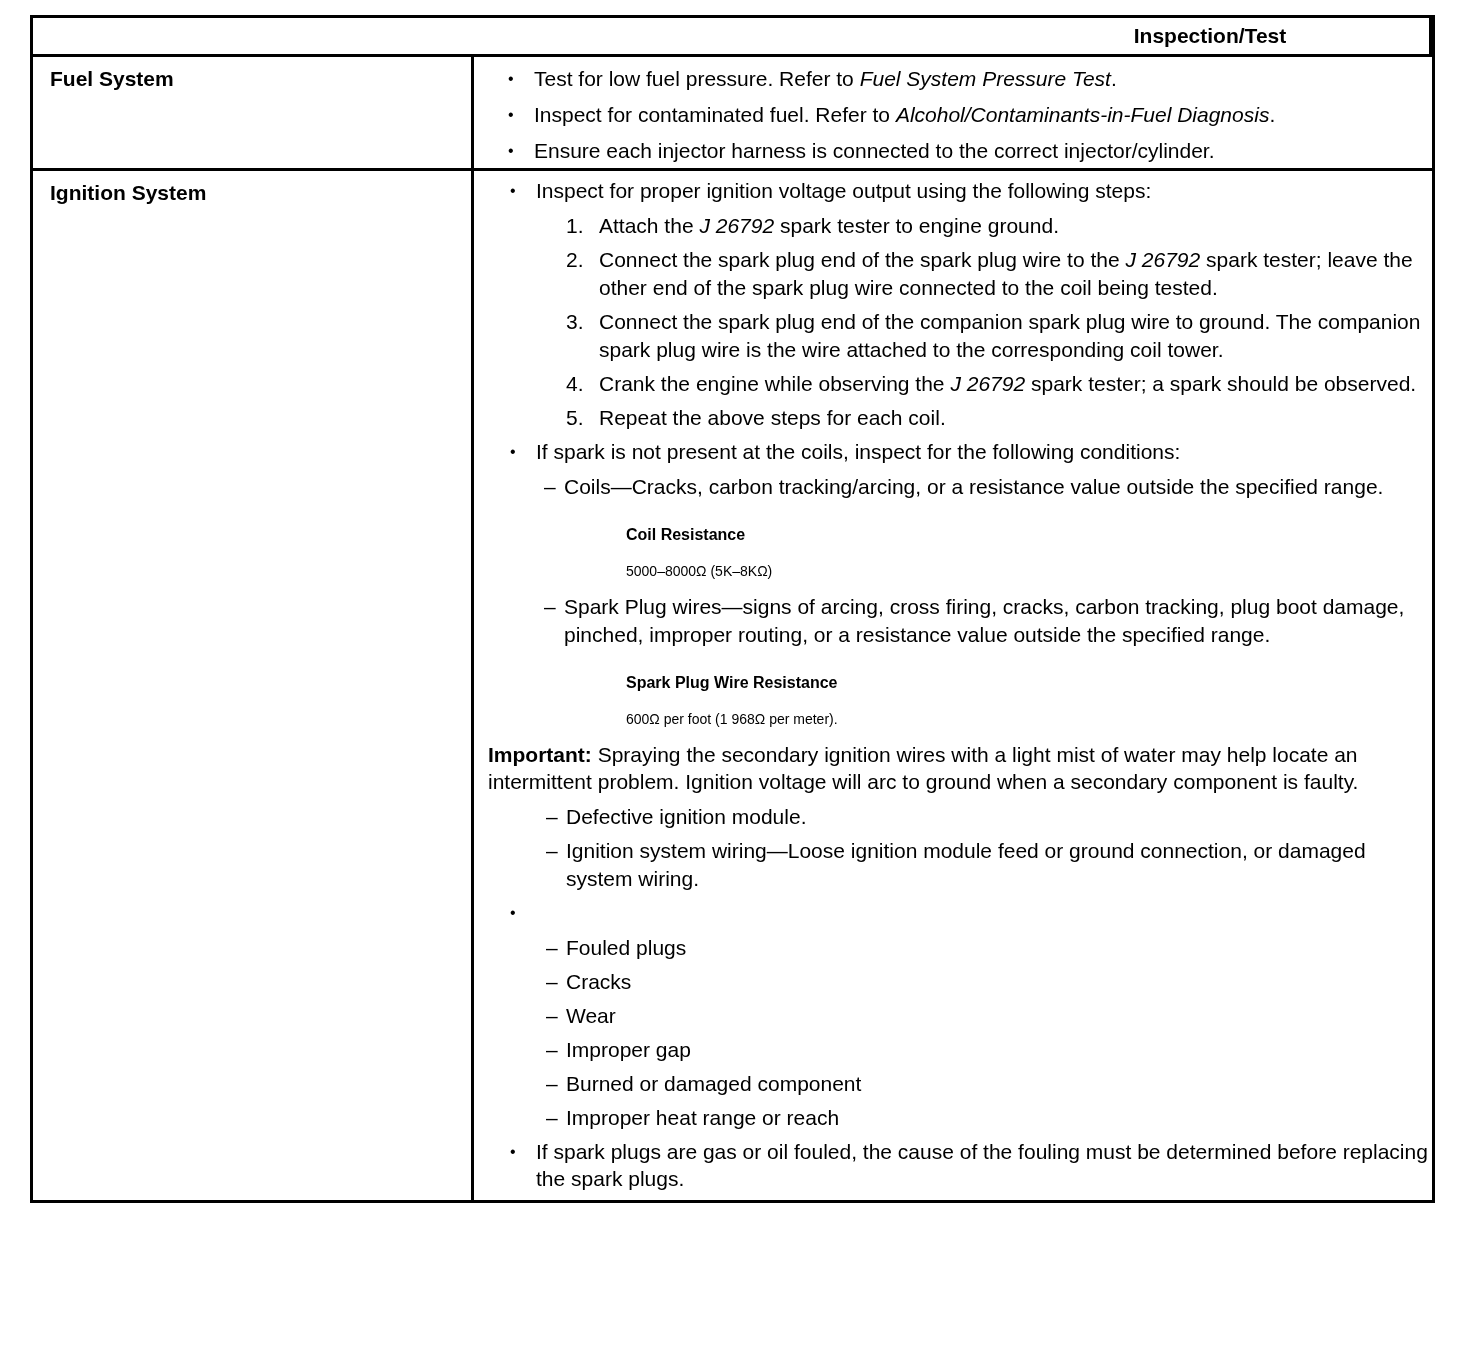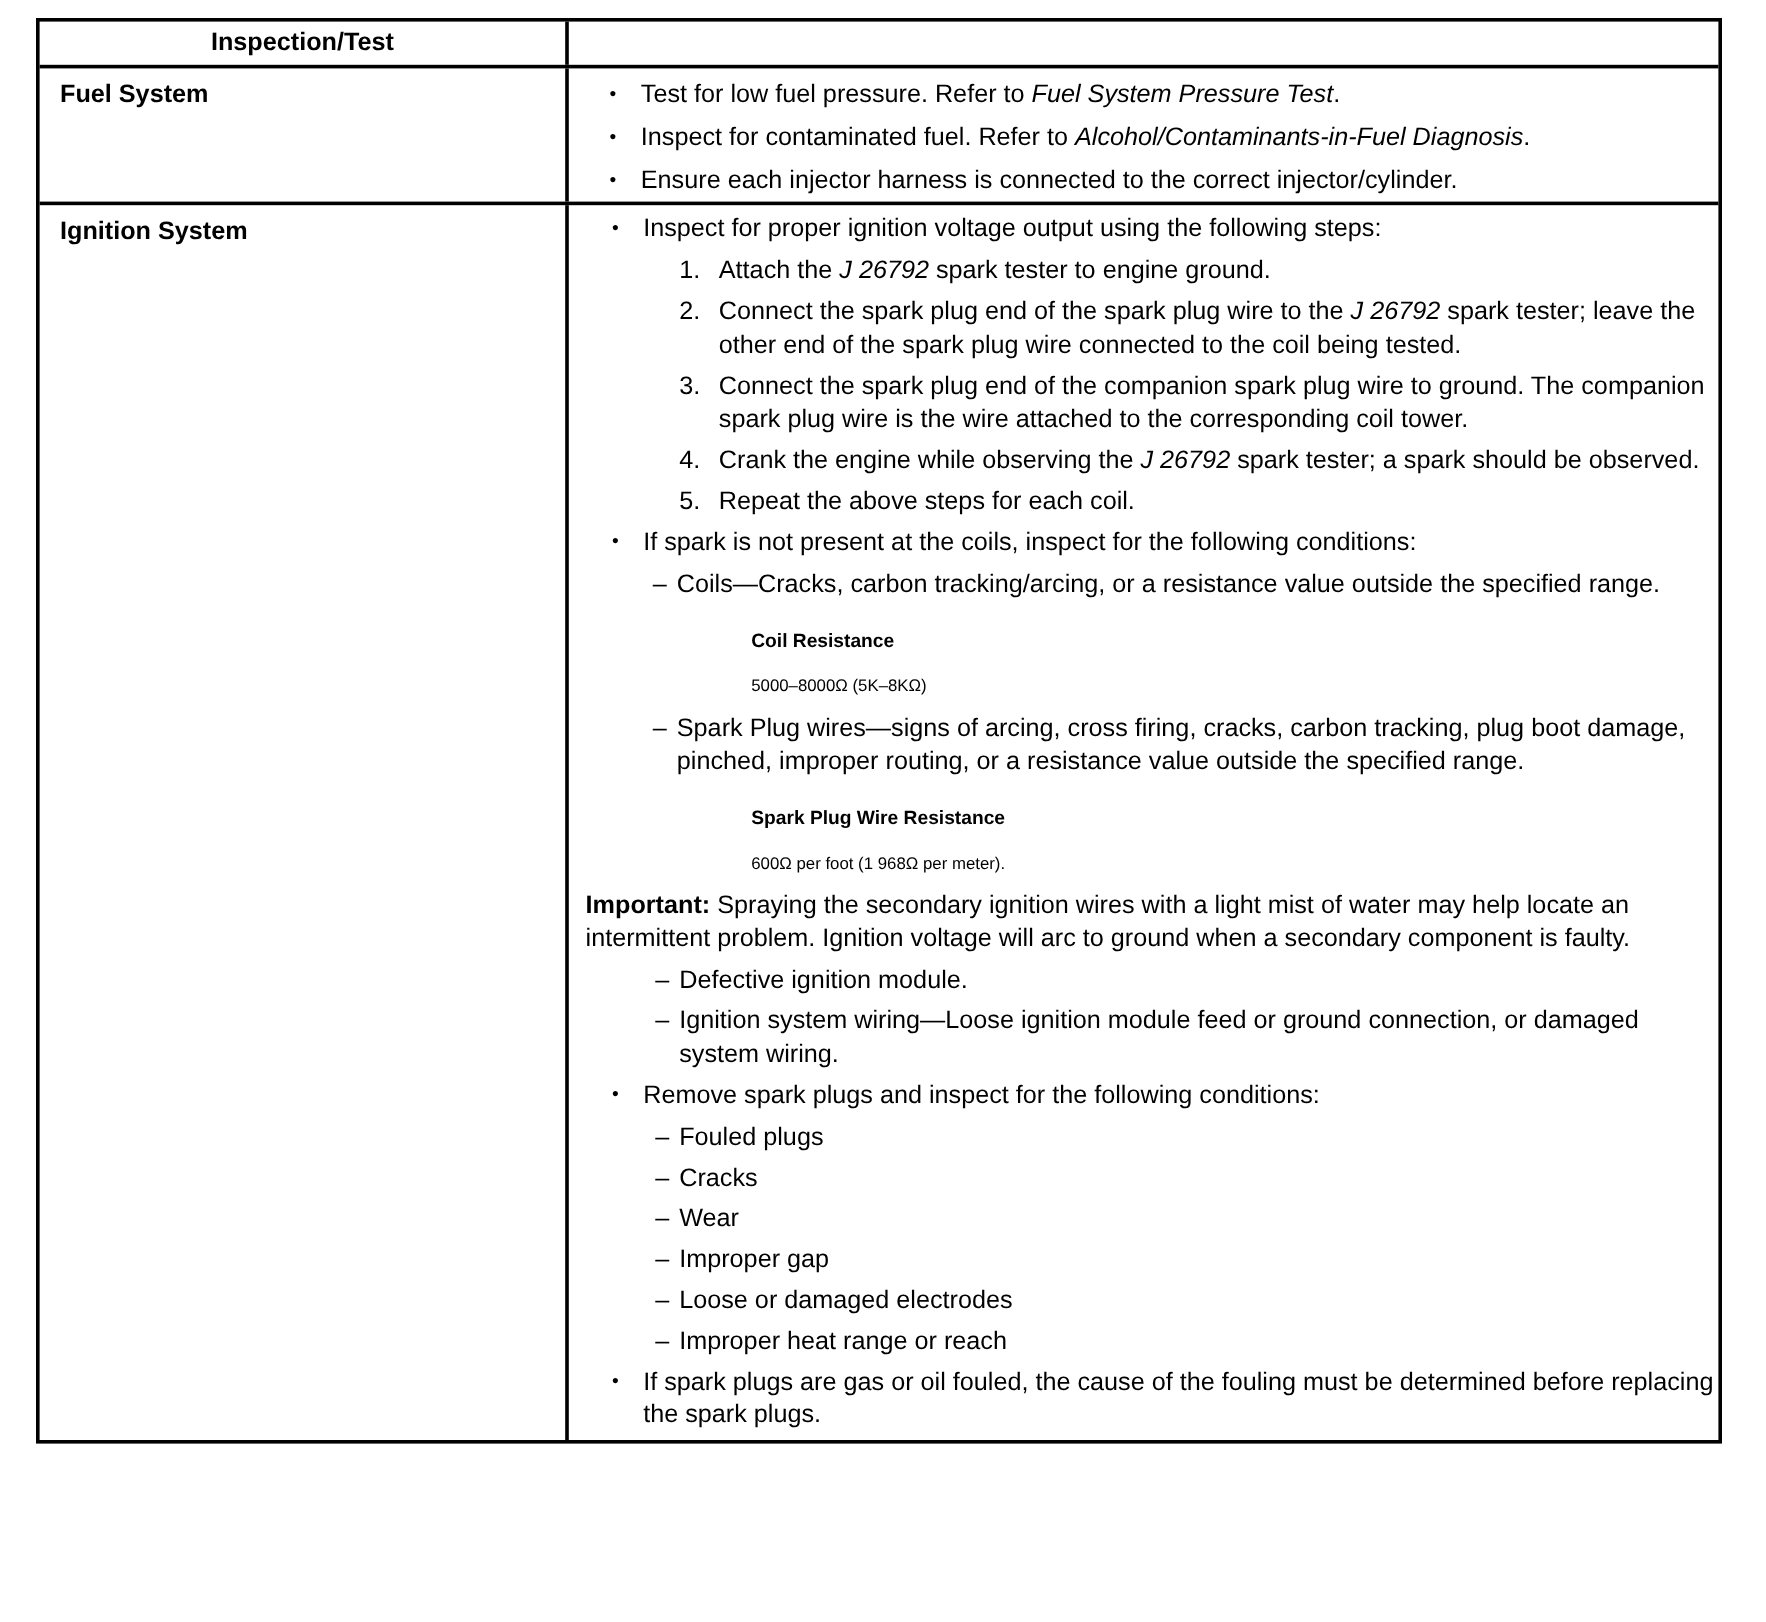--- a/index.html
+++ b/index.html
@@ -19,20 +19,21 @@
       position: absolute;
       left: 30px;
       top: 15px;
       width: 1405px;
       border: 3px solid #000;
       box-sizing: border-box;
     }
     .row {
       display: flex;
       border-top: 3px solid #000;
+      justify-content: flex-end;
     }
     .row.header {
       border-top: none;
       height: 36px;
     }
     .col-left {
       width: 441px;
       flex: 0 0 441px;
       border-right: 3px solid #000;
       box-sizing: border-box;
@@ -202,42 +203,41 @@
         <span class="mark">–</span>
         <span>Defective ignition module.</span>
       </div>
       <div class="dash deep">
         <span class="mark">–</span>
         <span>Ignition system wiring—Loose ignition module feed or ground connection, or damaged system wiring.</span>
       </div>
 
       <div class="bullet">
         <span class="mark">•</span>
-        <span>Remove spark plugs and inspect for the following conditions:</span>
       </div>
 
       <div class="dash deep">
         <span class="mark">–</span>
         <span>Fouled plugs</span>
       </div>
       <div class="dash deep">
         <span class="mark">–</span>
         <span>Cracks</span>
       </div>
       <div class="dash deep">
         <span class="mark">–</span>
         <span>Wear</span>
       </div>
       <div class="dash deep">
         <span class="mark">–</span>
         <span>Improper gap</span>
       </div>
       <div class="dash deep">
         <span class="mark">–</span>
-        <span>Loose or damaged electrodes</span>
+        <span>Burned or damaged component</span>
       </div>
       <div class="dash deep">
         <span class="mark">–</span>
         <span>Improper heat range or reach</span>
       </div>
 
       <div class="bullet" style="margin-bottom:0;">
         <span class="mark">•</span>
         <span>If spark plugs are gas or oil fouled, the cause of the fouling must be determined before replacing the spark plugs.</span>
       </div>

